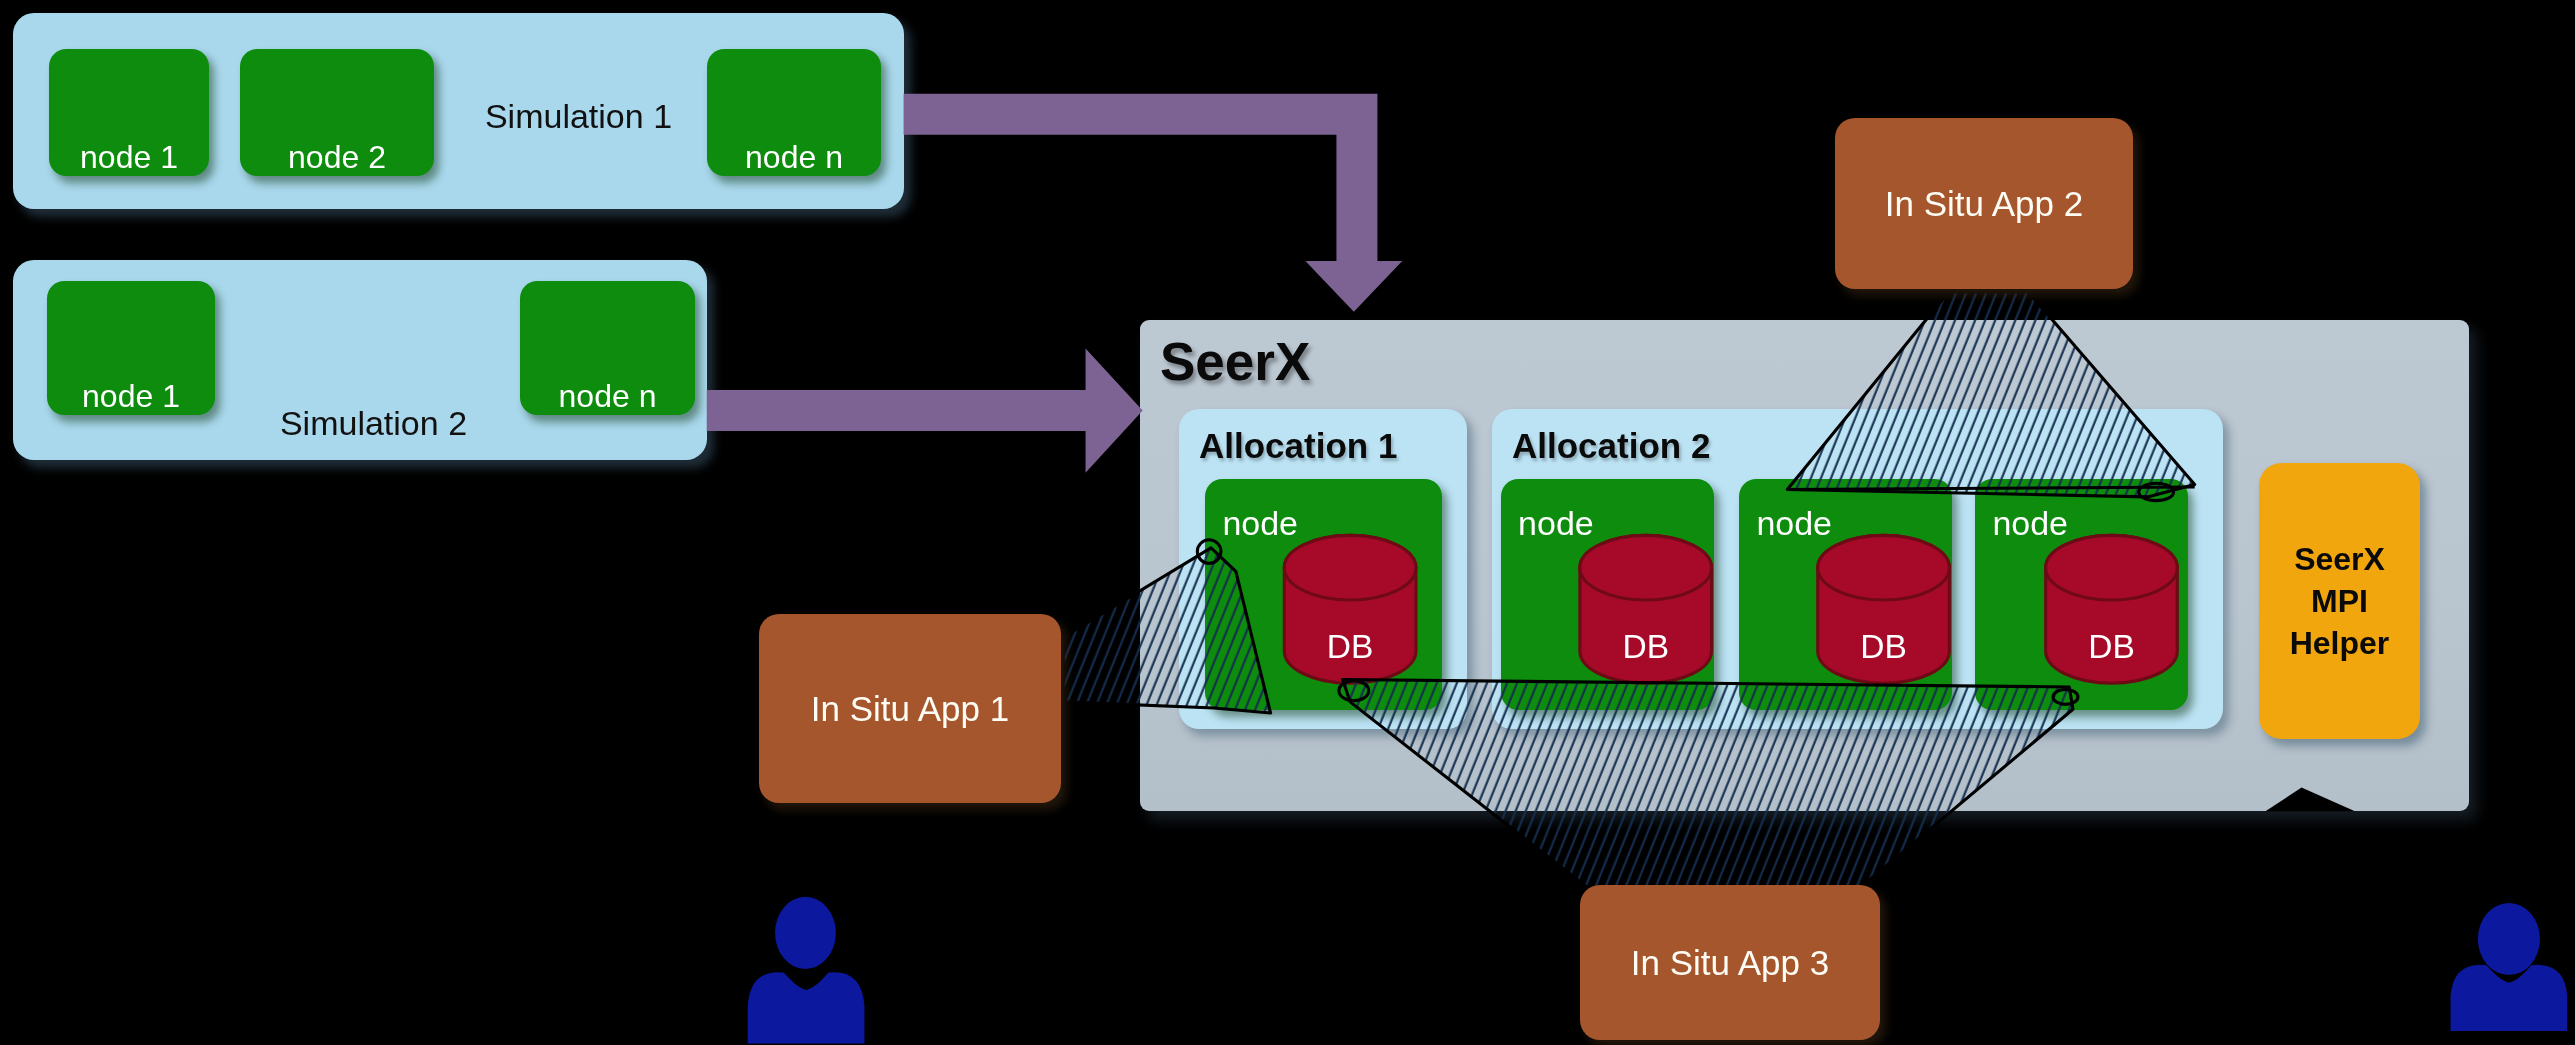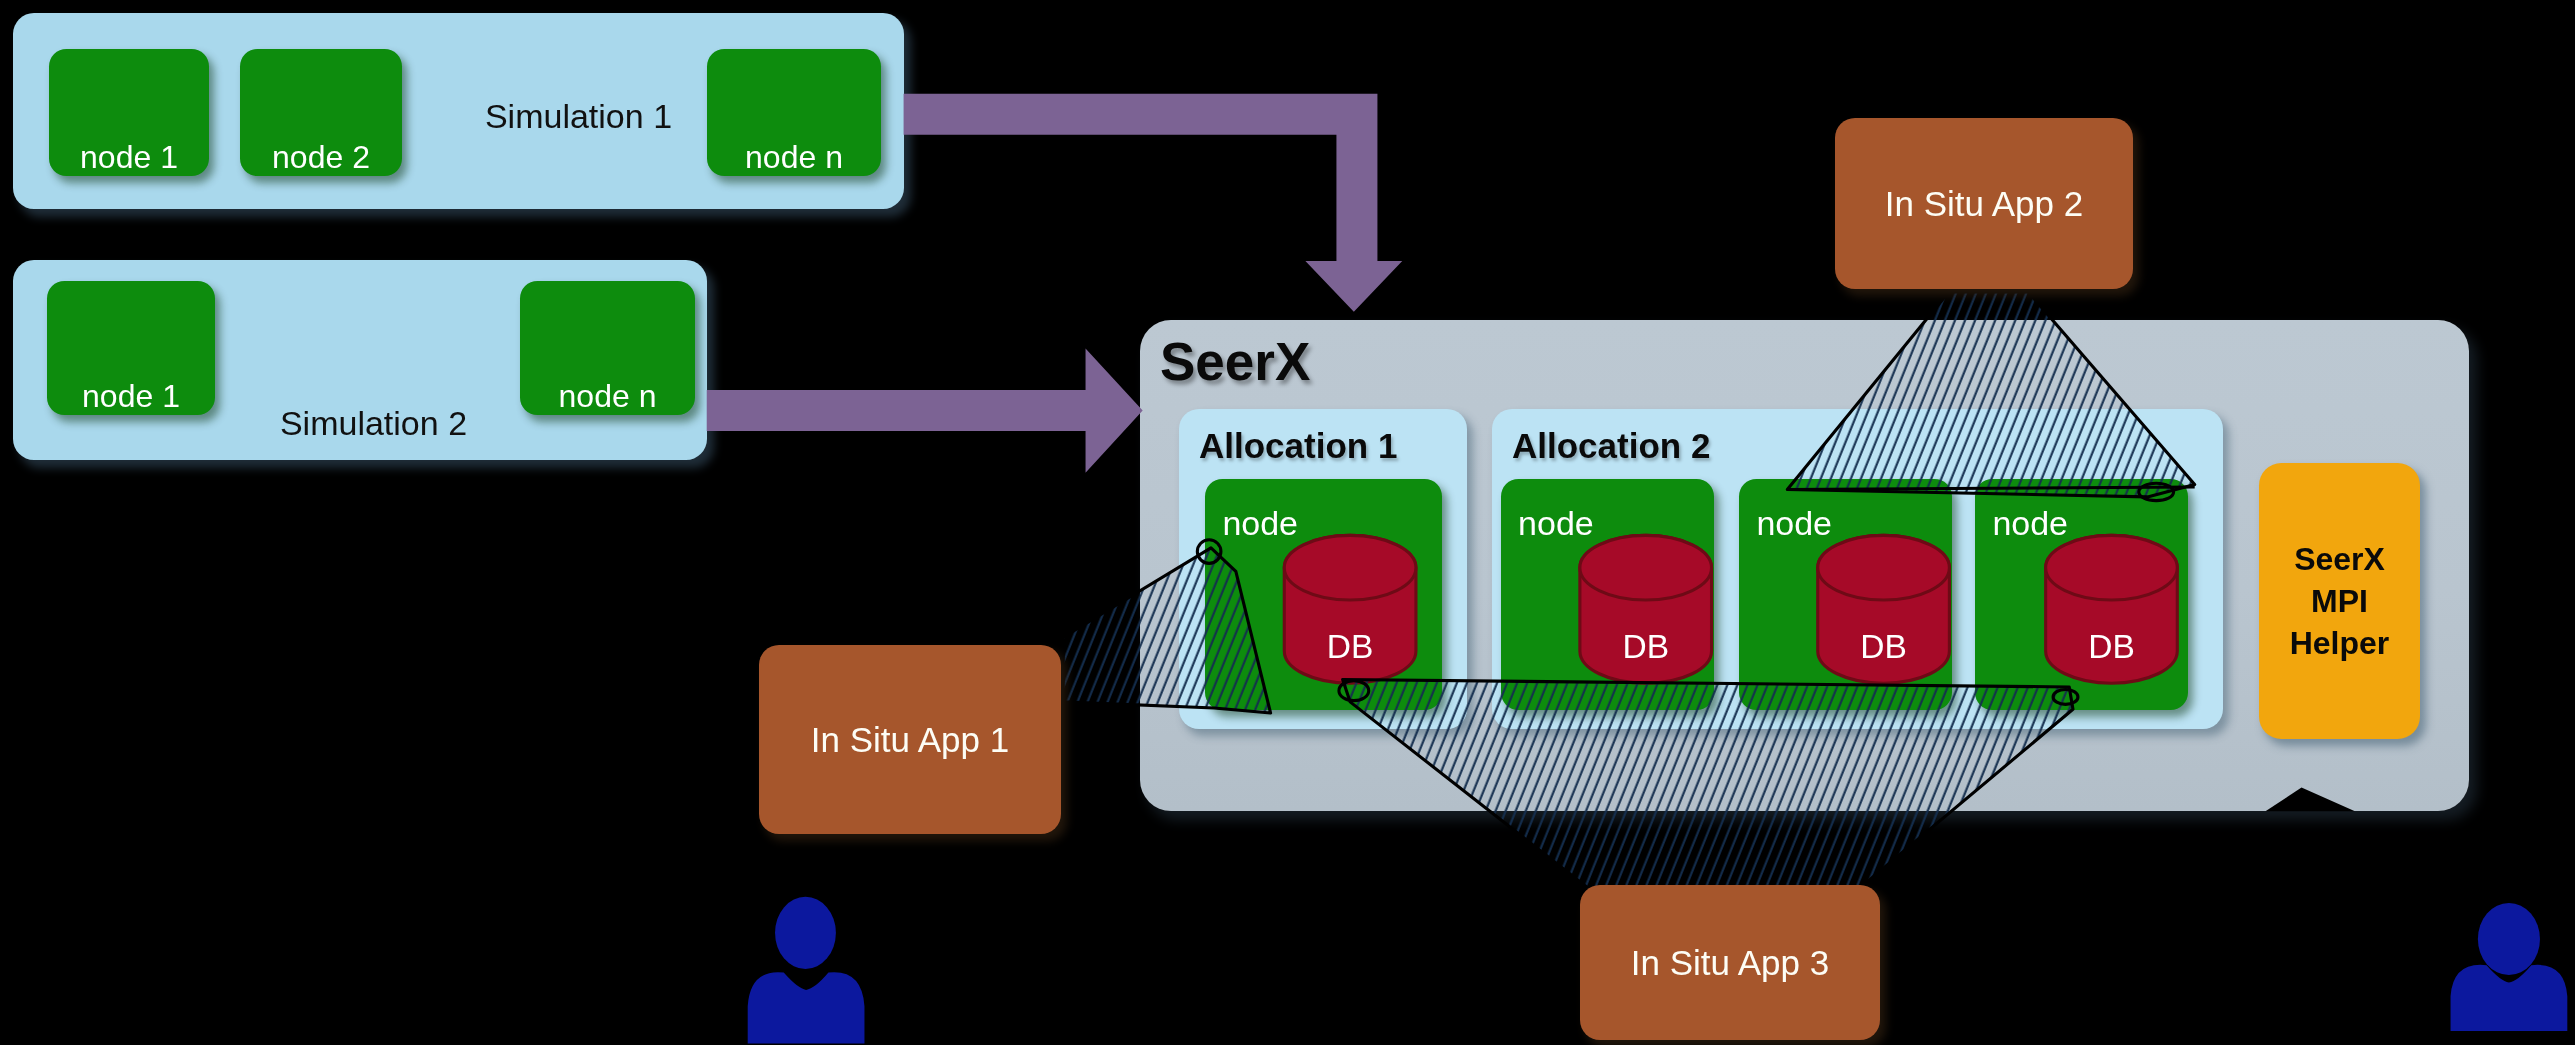--- a/index.html
+++ b/index.html
@@ -9,21 +9,21 @@
   .simbox{background:var(--c-simblue,#a9d8ec);border-radius:21px;
           box-shadow:6.2px 7.5px 10px rgba(90,130,160,0.35);}
   .greennode{background:var(--c-green,#0d8c0d);border-radius:17.4px;
           box-shadow:5px 6.2px 8.7px rgba(0,40,0,0.45);
           display:flex;align-items:flex-end;justify-content:center;}
   .greennode.topleft{display:block;}
   .nodelabel{color:#fff;font-size:32px;}
   .nodelabel-tl{position:absolute;left:17.4px;top:25px;color:#ffffff;font-size:34px;}
   .simlabel{position:absolute;color:#111;font-size:34px;text-align:center;}
   .seerx{background:linear-gradient(180deg,#bcc8d2 0%,var(--c-gray,#b9c5cf) 55%,#b3bfc9 100%);
-         border-radius:31px;box-shadow:7.5px 8.7px 12.4px rgba(80,110,140,0.25);}
+         border-radius:9px;box-shadow:7.5px 8.7px 12.4px rgba(80,110,140,0.25);}
   .seerx-title{position:absolute;left:20px;top:11.2px;font-size:53px;font-weight:bold;color:#0a0a0a;
          text-shadow:3.1px 3.7px 4.3px rgba(0,0,0,0.35);}
   .alloc{background:var(--c-allocblue,#bce3f4);border-radius:20px;
          box-shadow:5.6px 6.8px 8.7px rgba(60,90,110,0.45);}
   .alloc-label{position:absolute;left:20px;top:17.4px;font-size:35px;font-weight:bold;color:#0a0a0a;
          text-shadow:1.9px 2.5px 3.1px rgba(0,0,0,0.25);}
   .mpi{background:var(--c-orange,#f2a60d);border-radius:22.4px;
        box-shadow:5.6px 6.8px 8.7px rgba(60,90,110,0.5);
        display:flex;flex-direction:column;align-items:center;justify-content:center;}
   .mpi div{font-size:32px;font-weight:bold;color:#0a0a0a;line-height:42px;text-align:center;}
@@ -35,21 +35,21 @@
 </style>
 </head>
 <body>
 
 <div id="canvas">
 
   <div class="box simbox" style="left:13px;top:13px;width:891px;height:196px;">
     <div class="box greennode" style="left:36px;top:36px;width:160px;height:127px;">
       <span class="nodelabel">node 1</span>
     </div>
-    <div class="box greennode" style="left:227px;top:36px;width:162px;height:127px;">
+    <div class="box greennode" style="left:227px;top:36px;width:194px;height:127px;">
       <span class="nodelabel">node 2</span>
     </div>
     <div class="simlabel" style="left:435px;top:84px;width:261px;">Simulation 1</div>
     <div class="box greennode" style="left:694px;top:36px;width:174px;height:127px;">
       <span class="nodelabel">node n</span>
     </div>
   </div>
 
   <div class="box simbox" style="left:13px;top:260px;width:694px;height:200px;">
     <div class="box greennode" style="left:34px;top:21px;width:168px;height:134px;">
@@ -144,21 +144,21 @@
     <g fill="#0c189e">
       <ellipse cx="1297" cy="1502" rx="49" ry="58"></ellipse>
       <path d="M1204,1680 L1204,1620 Q1208,1560 1262,1566 Q1285,1592 1298,1594 Q1312,1592 1334,1566 Q1388,1560 1392,1620 L1392,1680 Z"></path>
     </g>
     <g fill="#0c189e">
       <ellipse cx="4040" cy="1512" rx="50" ry="58"></ellipse>
       <path d="M3946,1660 L3946,1604 Q3950,1548 4004,1554 Q4027,1580 4040,1582 Q4054,1580 4076,1554 Q4130,1548 4134,1604 L4134,1660 Z"></path>
     </g>
   </svg>
 
-  <div class="box insitu" style="left:759px;top:614px;width:302px;height:189px;margin-top:31px;">
+  <div class="box insitu" style="left:759px;top:614px;width:302px;height:189px;">
     <span>In Situ App 1</span>
   </div>
   <div class="box insitu" style="left:1835px;top:118px;width:298px;height:171px;">
     <span>In Situ App 2</span>
   </div>
   <div class="box insitu" style="left:1556px;top:885px;width:300px;height:155px;margin-left:24px;">
     <span>In Situ App 3</span>
   </div>
 
 </div>

